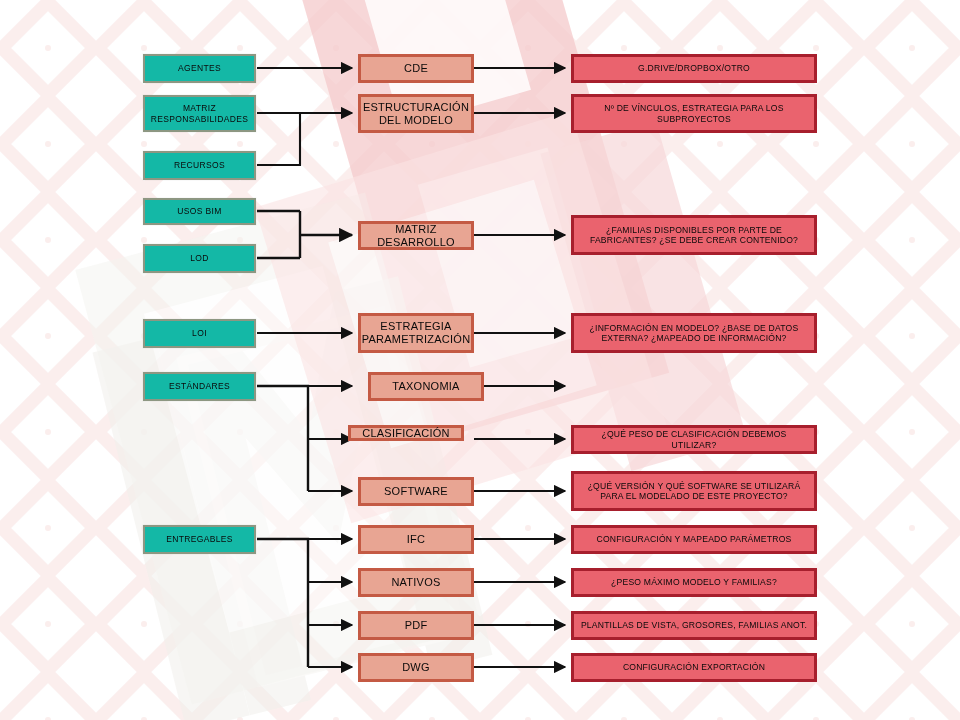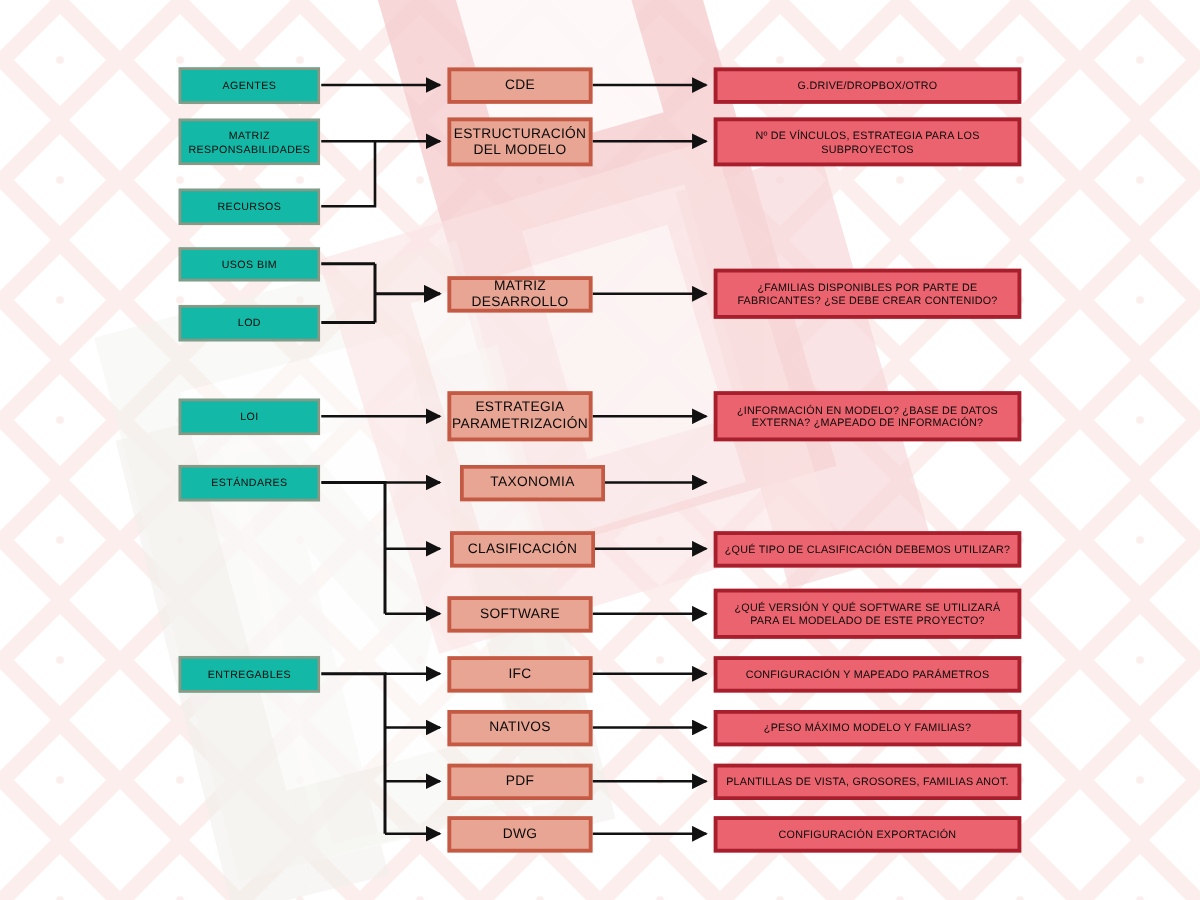--- a/index.html
+++ b/index.html
@@ -178,21 +178,21 @@
   </div>
 
   <div class="node col-b" style="left:358px;top:313px;width:116px;height:40px;">
     <span>ESTRATEGIA PARAMETRIZACIÓN</span>
   </div>
 
   <div class="node col-b" style="left:368px;top:372px;width:116px;height:29px;">
     <span>TAXONOMIA</span>
   </div>
 
-  <div class="node col-b" style="left:360px;top:425px;width:116px;height:29px;">
+  <div class="node col-b" style="left:348px;top:425px;width:116px;height:16px;">
     <span>CLASIFICACIÓN</span>
   </div>
 
   <div class="node col-b" style="left:358px;top:477px;width:116px;height:29px;">
     <span>SOFTWARE</span>
   </div>
 
   <div class="node col-b" style="left:358px;top:525px;width:116px;height:29px;">
     <span>IFC</span>
   </div>
@@ -220,21 +220,21 @@
   <div class="node col-c" style="left:571px;top:215px;width:246px;height:40px;">
     <span>¿FAMILIAS DISPONIBLES POR PARTE DE FABRICANTES? ¿SE DEBE CREAR CONTENIDO?</span>
   </div>
 
   <div class="node col-c" style="left:571px;top:313px;width:246px;height:40px;">
     <span>¿INFORMACIÓN EN MODELO? ¿BASE DE DATOS EXTERNA? ¿MAPEADO DE INFORMACIÓN?</span>
   </div>
 
 
   <div class="node col-c" style="left:571px;top:425px;width:246px;height:29px;">
-    <span>¿QUÉ TIPO DE CLASIFICACIÓN DEBEMOS UTILIZAR?</span>
+    <span>¿QUÉ PESO DE CLASIFICACIÓN DEBEMOS UTILIZAR?</span>
   </div>
 
   <div class="node col-c" style="left:571px;top:471px;width:246px;height:40px;">
     <span>¿QUÉ VERSIÓN Y QUÉ SOFTWARE SE UTILIZARÁ PARA EL MODELADO DE ESTE PROYECTO?</span>
   </div>
 
   <div class="node col-c" style="left:571px;top:525px;width:246px;height:29px;">
     <span>CONFIGURACIÓN Y MAPEADO PARÁMETROS</span>
   </div>
 

